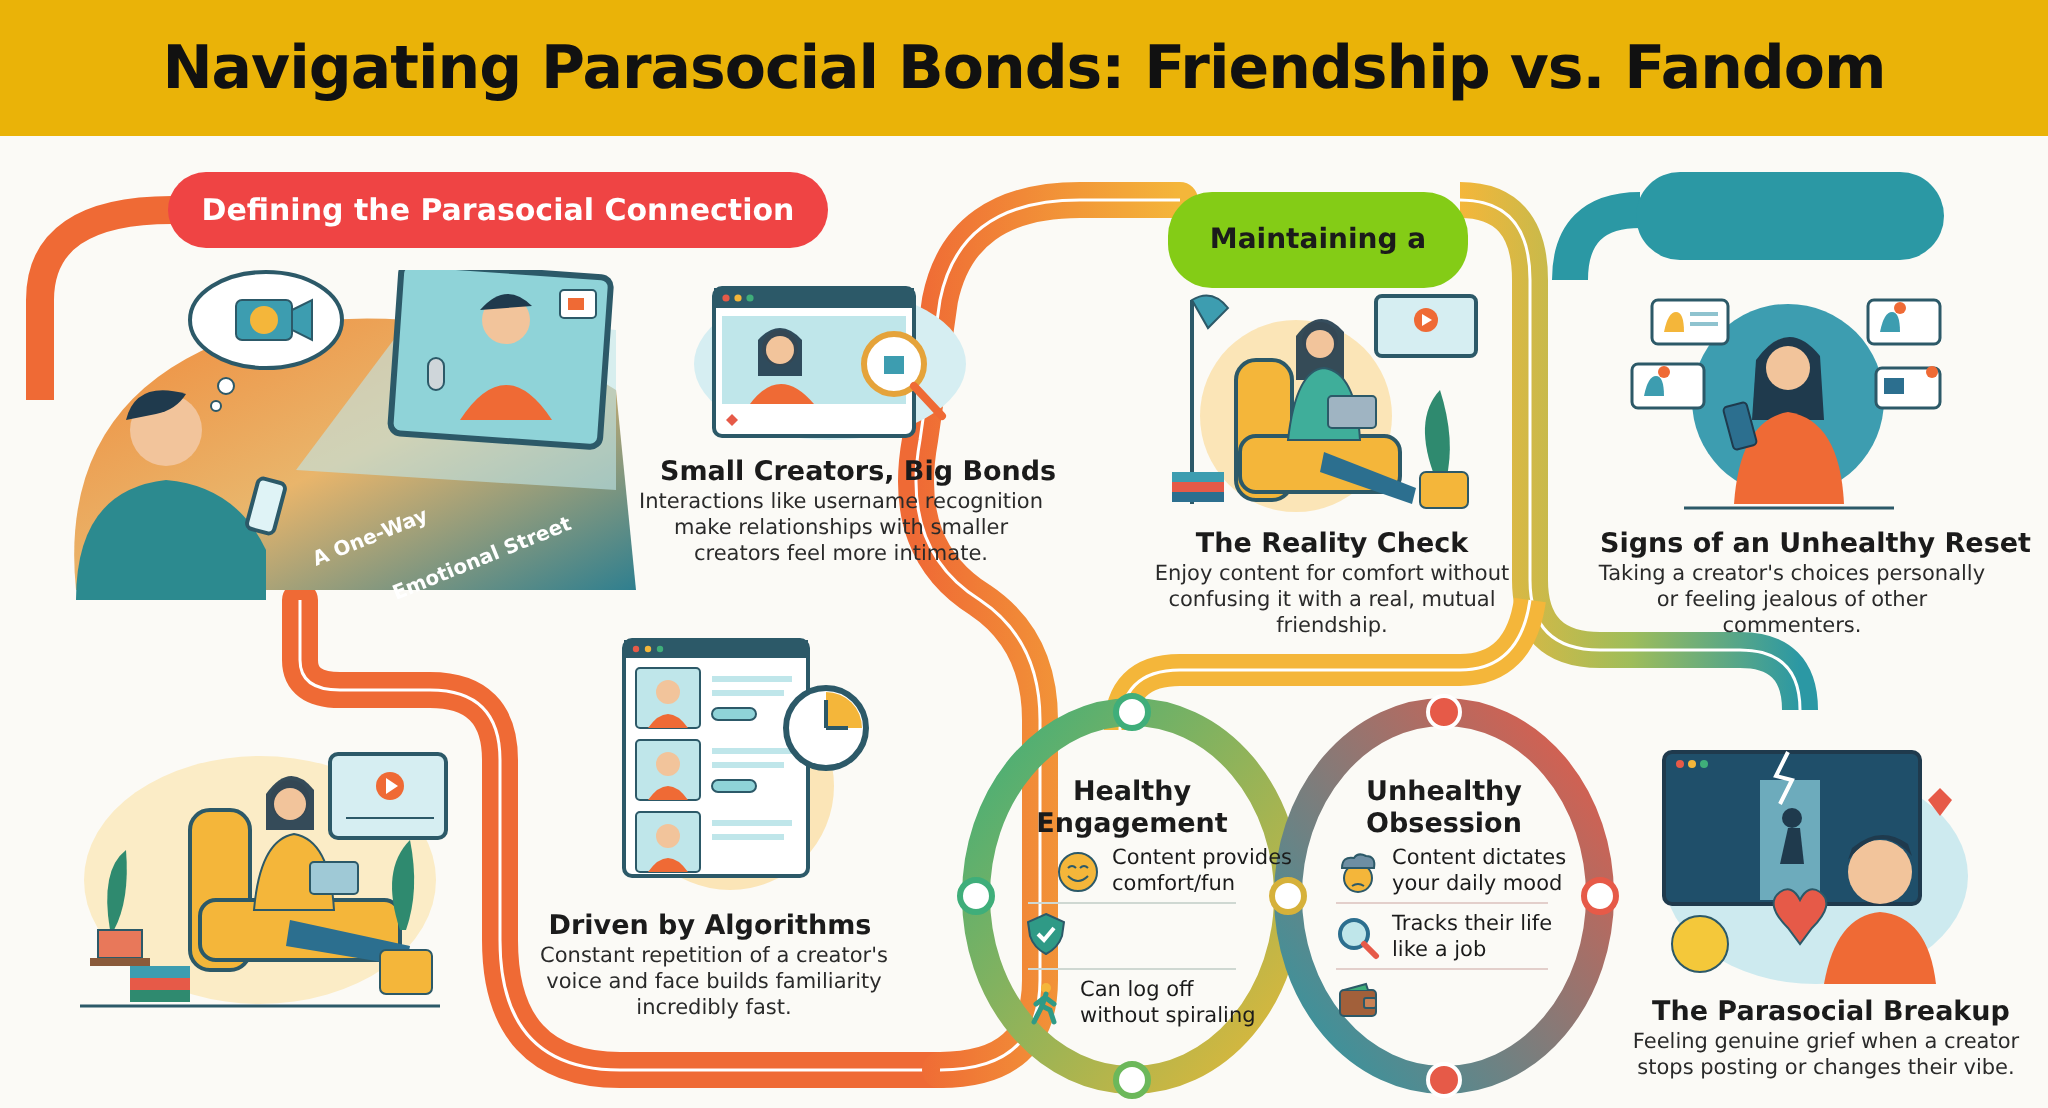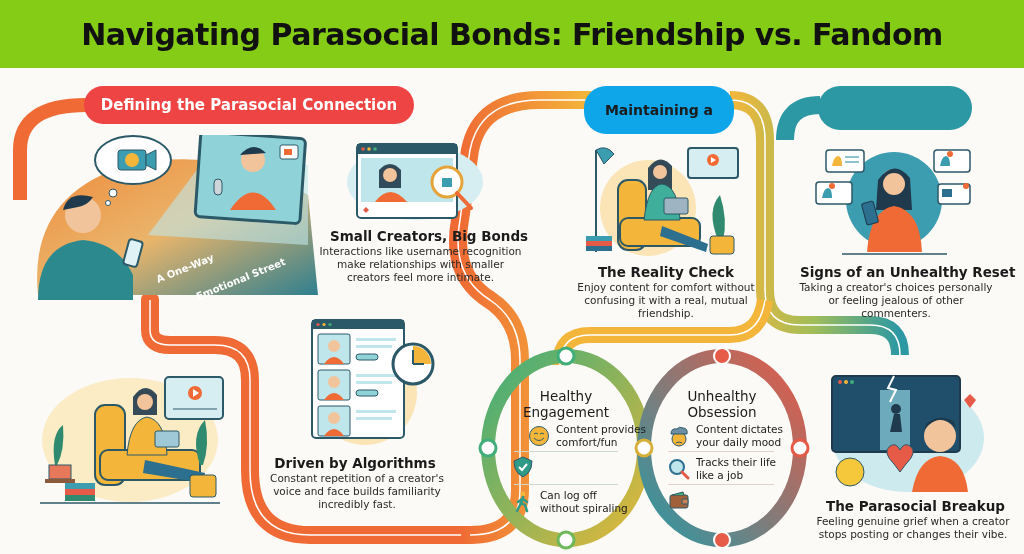--- a/index.html
+++ b/index.html
@@ -1,29 +1,29 @@
 <!DOCTYPE html>
 <html><head>
 <meta charset="utf-8">
 <style>
   * { box-sizing: border-box; margin: 0; padding: 0; }
   html, body { width: 1024px; height: 554px; overflow: hidden; }
   body { background: #fbfaf6; font-family: "DejaVu Sans", sans-serif; color: #1c1c1c; position: relative; }
-  .header { position: absolute; left: 0; top: 0; width: 1024px; height: 68px; background: #84cc16; display: flex; align-items: center; justify-content: center; }
+  .header { position: absolute; left: 0; top: 0; width: 1024px; height: 68px; background: #eab308; display: flex; align-items: center; justify-content: center; }
   .header h1 { font-family: "DejaVu Sans", sans-serif; font-weight: 700; font-size: 30px; letter-spacing: -0.5px; color: #111; }
   .roads { position: absolute; left: 0; top: 0; width: 1024px; height: 554px; }
   .pill { position: absolute; border-radius: 22px; font-weight: 700; text-align: center; display: flex; align-items: center; justify-content: center; }
   .pill-orange { left: 84px; top: 86px; width: 330px; height: 38px; background: #ef4444; color: #fff; font-size: 15px; }
-  .pill-yellow { left: 584px; top: 86px; width: 150px; height: 48px; background: #0ea5e9; color: #1b1b1b; font-size: 14px; line-height: 18px; flex-direction: row; }
+  .pill-yellow { left: 584px; top: 96px; width: 150px; height: 48px; background: #84cc16; color: #1b1b1b; font-size: 14px; line-height: 18px; flex-direction: row; }
   .pill-teal { left: 818px; top: 86px; width: 154px; height: 44px; background: #2b98a4; }
   .card-title { position: absolute; font-weight: 700; font-size: 13.5px; text-align: center; color: #1b1b1b; white-space: nowrap; }
   .card-desc { position: absolute; font-size: 10.5px; line-height: 13px; text-align: center; color: #2a2a2a; }
   .illus { position: absolute; }
   .ring-text { position: absolute; font-size: 10.5px; line-height: 12.5px; color: #1b1b1b; }
-  .ring-title { position: absolute; font-weight: 400; font-size: 13.5px; line-height: 16px; text-align: center; color: #1b1b1b; }
+  .ring-title { position: absolute; font-weight: 700; font-size: 13.5px; line-height: 16px; text-align: center; color: #1b1b1b; }
   .ring-item { position: absolute; display: flex; align-items: center; gap: 6px; }
   .ring-icon { width: 22px; height: 22px; flex: none; }
   .divider { position: absolute; height: 1px; background: #cfd8d2; }
 </style>
 </head>
 <body>
 
 <div class="header">
   <h1>Navigating Parasocial Bonds: Friendship vs. Fandom</h1>
 </div>

